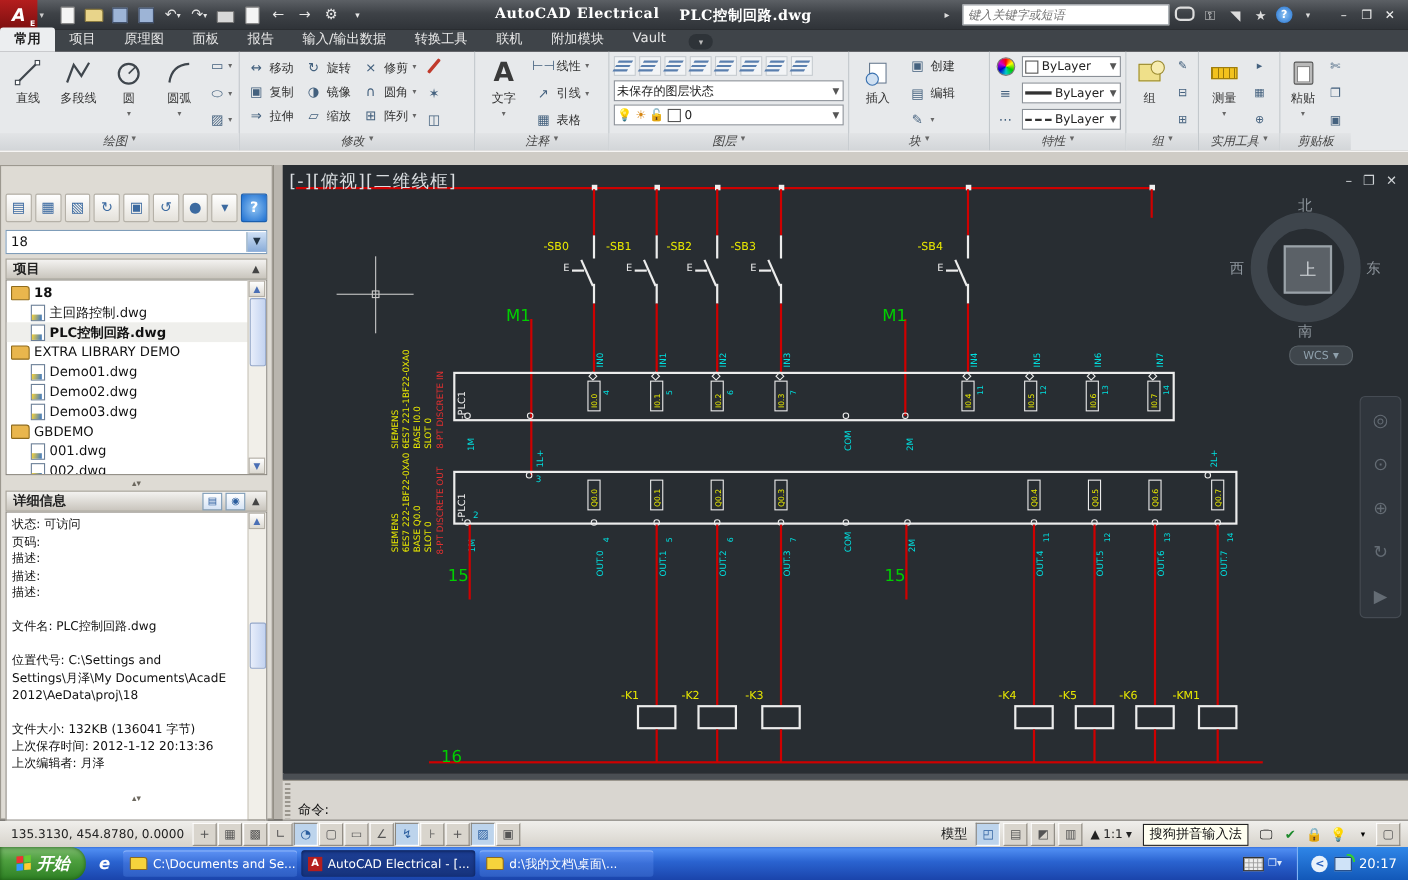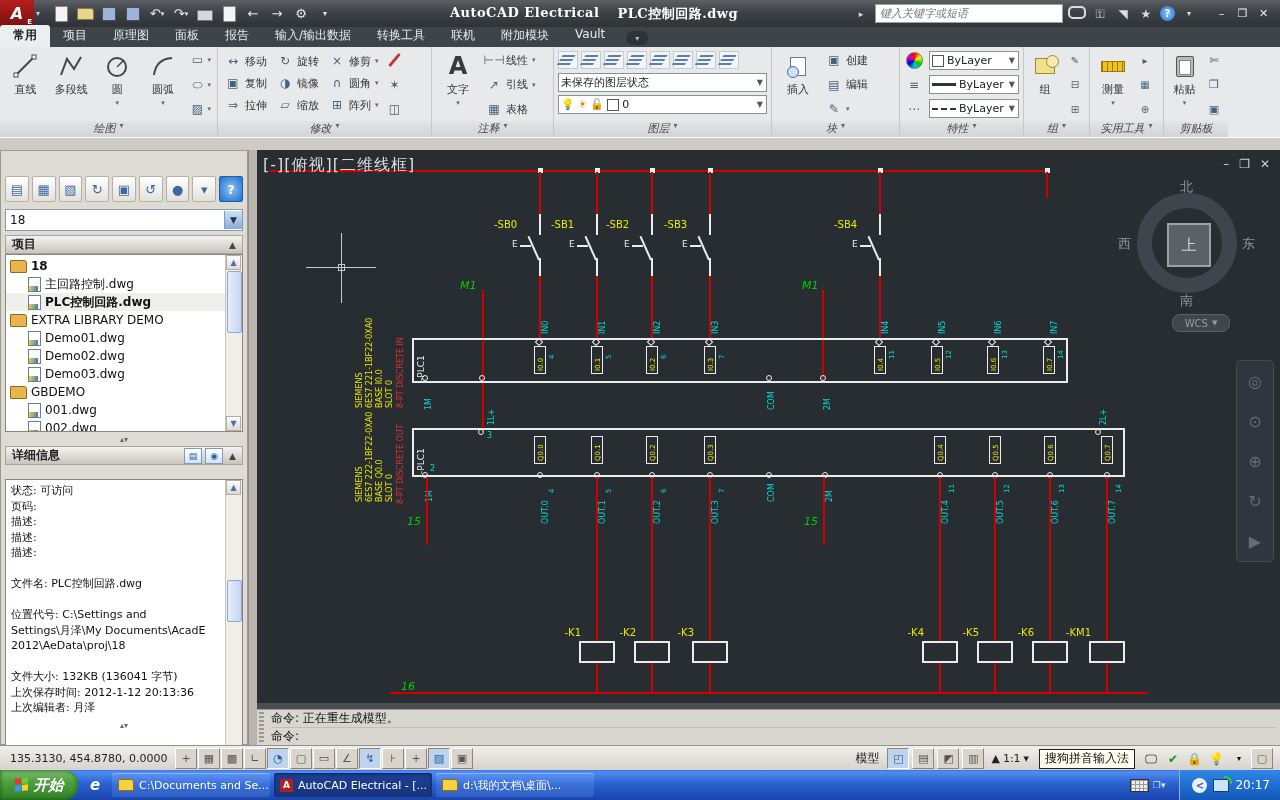--- a/index.html
+++ b/index.html
@@ -131,21 +131,21 @@
   .swv{position:absolute;width:2px;background:#ececec;}
   .swh{position:absolute;height:2px;background:#ececec;}
   .blade{position:absolute;width:2px;height:26px;background:#ececec;transform-origin:50% 100%;transform:rotate(-24deg);}
   .plcbox{position:absolute;border:2px solid #ececec;box-sizing:border-box;}
   .pt{position:absolute;border:1px solid #ececec;box-sizing:border-box;}
   .coil{position:absolute;border:2px solid #ececec;box-sizing:border-box;}
   .term{position:absolute;width:6px;height:6px;border:1px solid #ececec;border-radius:50%;box-sizing:border-box;}
   .diam{position:absolute;width:6px;height:6px;border:1px solid #ececec;transform:rotate(45deg);box-sizing:border-box;}
   .ly{position:absolute;color:#e8e800;font-size:10px;line-height:1;white-space:nowrap;}
   .lc{position:absolute;color:#00dede;font-size:8px;line-height:1;white-space:nowrap;}
-  .lg{position:absolute;color:#00cf00;font-size:11px;line-height:1;white-space:nowrap;font-style:italic;}
+  .lg{position:absolute;color:#00cf00;font-size:15px;line-height:1;white-space:nowrap;}
   .lw{position:absolute;color:#ececec;font-size:9px;line-height:1;white-space:nowrap;}
   .vtx{transform-origin:0 0;transform:rotate(-90deg);}
   .modblock{position:absolute;color:#e8e800;font-size:8px;line-height:10px;white-space:nowrap;transform-origin:0 0;transform:rotate(-90deg);}
   .lrr{position:absolute;color:#e03030;font-size:8px;line-height:1;white-space:nowrap;transform-origin:0 0;transform:rotate(-90deg);}
   .ptl{font-size:7px;}
   .tn{font-size:7px;}
   
   .chh{position:absolute;background:#c8c8c8;}
   .chbox{position:absolute;width:7px;height:7px;border:1px solid #c8c8c8;box-sizing:border-box;}
   
@@ -702,21 +702,21 @@
     </div>
     <div class="splitgrip" style="top:282px">▴▾</div>
     <div class="phdr" style="top:295px">
       <span>详细信息</span>
       <span style="margin-left:auto;display:flex">
         <span class="dhbtn">▤</span>
         <span class="dhbtn">◉</span>
       </span>
       <span class="sorts" style="margin-left:6px">▲</span>
     </div>
-    <div class="pbox" style="top:328px;height:296px">
+    <div class="pbox" style="top:314px;height:296px">
       <div id="detaillist" style="position:absolute;left:0;top:3px;right:16px">
           <div class="dline">状态: 可访问</div>
           <div class="dline">页码:</div>
           <div class="dline">描述:</div>
           <div class="dline">描述:</div>
           <div class="dline">描述:</div>
           <div class="dline">&nbsp;</div>
           <div class="dline">文件名: PLC控制回路.dwg</div>
           <div class="dline">&nbsp;</div>
           <div class="dline">位置代号: C:\Settings and</div>
@@ -971,21 +971,20 @@
       <span>▶</span>
     </div>
     <div class="chh" style="left:49px;top:117px;width:70px;height:1px"></div>
     <div class="chh" style="left:84px;top:83px;width:1px;height:70px"></div>
     <div class="chbox" style="left:81px;top:114px"></div>
   </div>
 
   <div id="cmdsplit"></div>
   <div id="cmd">
     <div class="gripc"></div>
-    <div class="cmdline l1">命令:  正在重生成模型。</div>
     <div class="cmdline l2">命令:</div>
   </div>
 
   <div id="statusbar">
     <span id="coords">135.3130, 454.8780, 0.0000</span>
     <span id="toggles" style="display:flex">
         <span class="tgl">+</span>
         <span class="tgl">▦</span>
         <span class="tgl">▩</span>
         <span class="tgl">∟</span>

